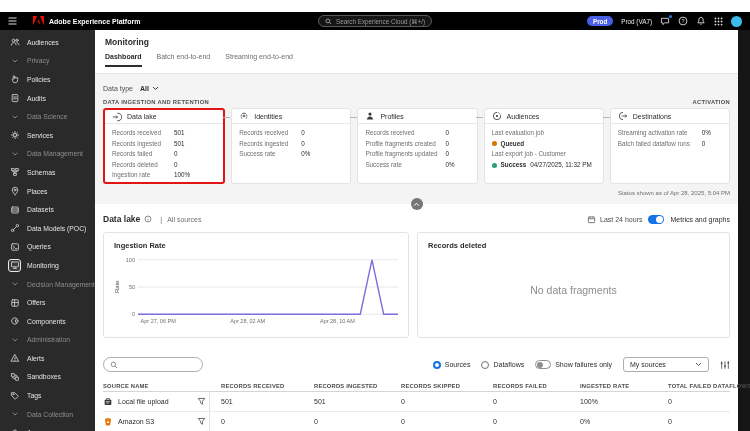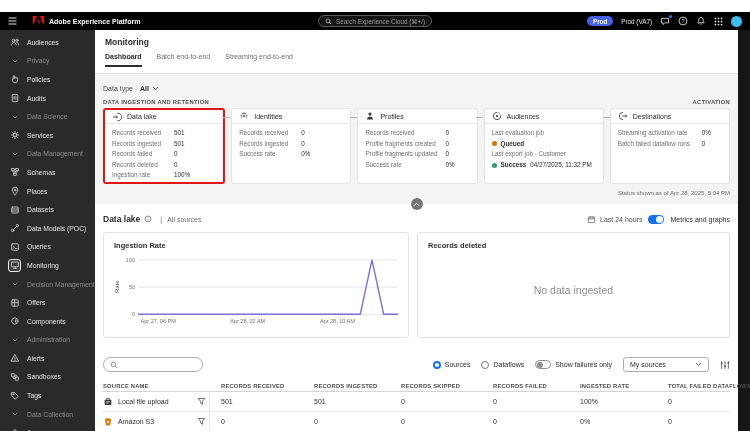--- a/index.html
+++ b/index.html
@@ -629,21 +629,21 @@
                 <div class="xticks" id="xticks">
                     <div class="xtick" style="left: 1%;">Apr 27, 06 PM</div>
                     <div class="xtick" style="left: 35.5%;">Apr 28, 02 AM</div>
                     <div class="xtick" style="left: 70%;">Apr 28, 10 AM</div>
                   </div>
               </div>
             </div>
           </div>
           <div class="chart-card right">
             <div class="chart-title">Records deleted</div>
-            <div class="empty-chart-text">No data ingested</div>
+            <div class="empty-chart-text">No data fragments</div>
           </div>
         </div>
 
         <div class="filter-row">
           <div class="table-search">
             <span style="display:flex">
               <svg width="8" height="8" viewBox="0 0 10 10">
                   <circle cx="4.2" cy="4.2" r="2.8" fill="none" stroke="#767676" stroke-width="1"></circle>
                   <path d="M6.4 6.4l2.3 2.3" stroke="#767676" stroke-width="1"></path>
                 </svg>

